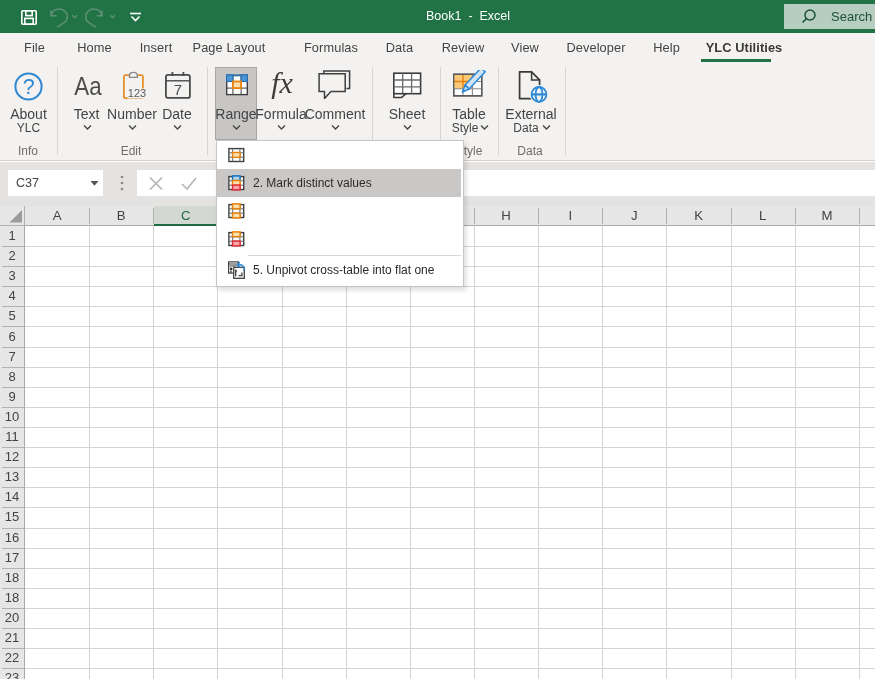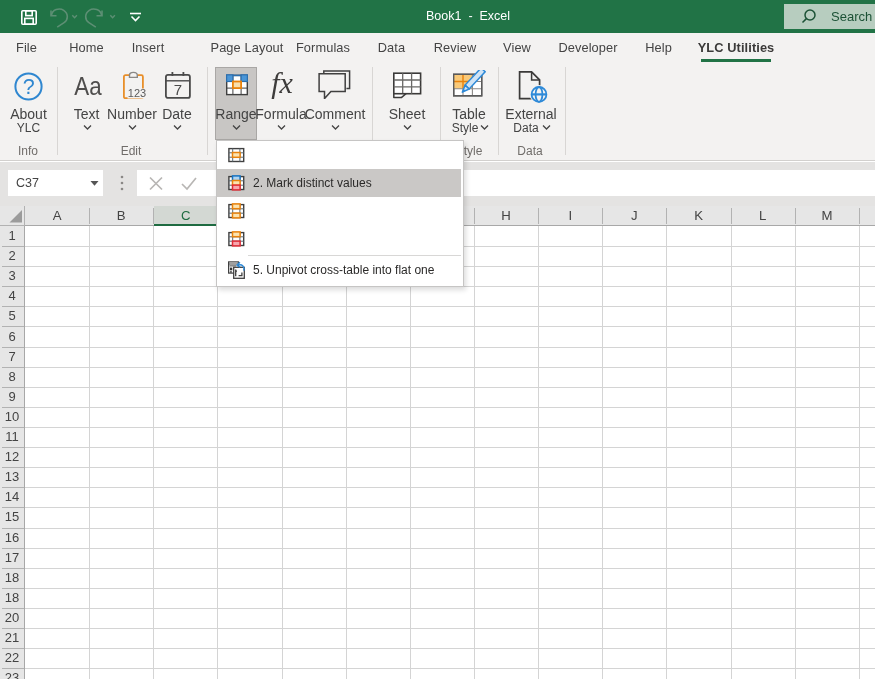--- a/index.html
+++ b/index.html
@@ -6,21 +6,21 @@
   body{width:875px;height:679px;overflow:hidden;font-family:"Liberation Sans",sans-serif;}
   .abs{position:absolute;}
   #app{position:relative;width:875px;height:679px;background:#fff;}
   
   #titlebar{left:0;top:0;width:875px;height:33px;background:#217346;}
   #title-text{left:426px;top:0;height:33px;line-height:32px;color:#fff;font-size:12.5px;white-space:nowrap;}
   #searchbox{left:784px;top:4px;width:91px;height:25px;background:#b7cdbf;}
   #search-text{left:831px;top:4px;height:25px;line-height:25px;font-size:13px;color:#1c5236;}
   
   #tabrow{left:0;top:33px;width:875px;height:29px;background:#f3f2f1;}
-  .tab{top:40px;font-size:12.8px;color:#444;white-space:nowrap;transform:translateX(-50%);letter-spacing:0.1px;}
+  .tab{top:40px;font-size:12.8px;color:#444;white-space:nowrap;transform:translateX(-50%);letter-spacing:0.1px;margin-left:8px;}
   .tab.active{color:#3b3a39;font-weight:bold;}
   #ylc-underline{left:701px;top:59px;width:70px;height:2.5px;background:#217346;}
   
   #ribbon{left:0;top:62px;width:875px;height:99px;background:#f3f2f1;border-bottom:1px solid #d2d0ce;box-sizing:border-box;}
   .rdiv{top:67px;width:1px;height:88px;background:#d8d6d4;}
   .rlabel{top:144px;font-size:12px;color:#706d6a;transform:translateX(-50%);white-space:nowrap;}
   .blabel{top:106px;font-size:14px;color:#444;transform:translateX(-50%);white-space:nowrap;}
   .blabel2{top:121px;font-size:12px;color:#444;transform:translateX(-50%);white-space:nowrap;}
   
   #fbar{left:0;top:162px;width:875px;height:44px;background:#e4e3e2;}
@@ -79,21 +79,21 @@
   </svg>
   <svg class="abs" style="left:798px;top:6px" width="22" height="22" viewBox="0 0 22 22">
     <circle cx="12" cy="9" r="5" stroke="#1c5236" stroke-width="1.5" fill="none"></circle>
     <path d="M 8.4 12.6 L 4.5 16.5" stroke="#1c5236" stroke-width="1.5"></path>
   </svg>
 
   <div class="abs" id="tabrow"></div>
   <div class="abs tab" style="left:26.5px">File</div>
   <div class="abs tab" style="left:86.5px">Home</div>
   <div class="abs tab" style="left:148px">Insert</div>
-  <div class="abs tab" style="left:247px">Page Layout</div>
+  <div class="abs tab" style="left:221px">Page Layout</div>
   <div class="abs tab" style="left:323px">Formulas</div>
   <div class="abs tab" style="left:391.5px">Data</div>
   <div class="abs tab" style="left:455px">Review</div>
   <div class="abs tab" style="left:517px">View</div>
   <div class="abs tab" style="left:588px">Developer</div>
   <div class="abs tab" style="left:658.5px">Help</div>
   <div class="abs tab active" style="left:736px">YLC Utilities</div>
   <div class="abs" id="ylc-underline"></div>
 
   <div class="abs" id="ribbon"></div>

